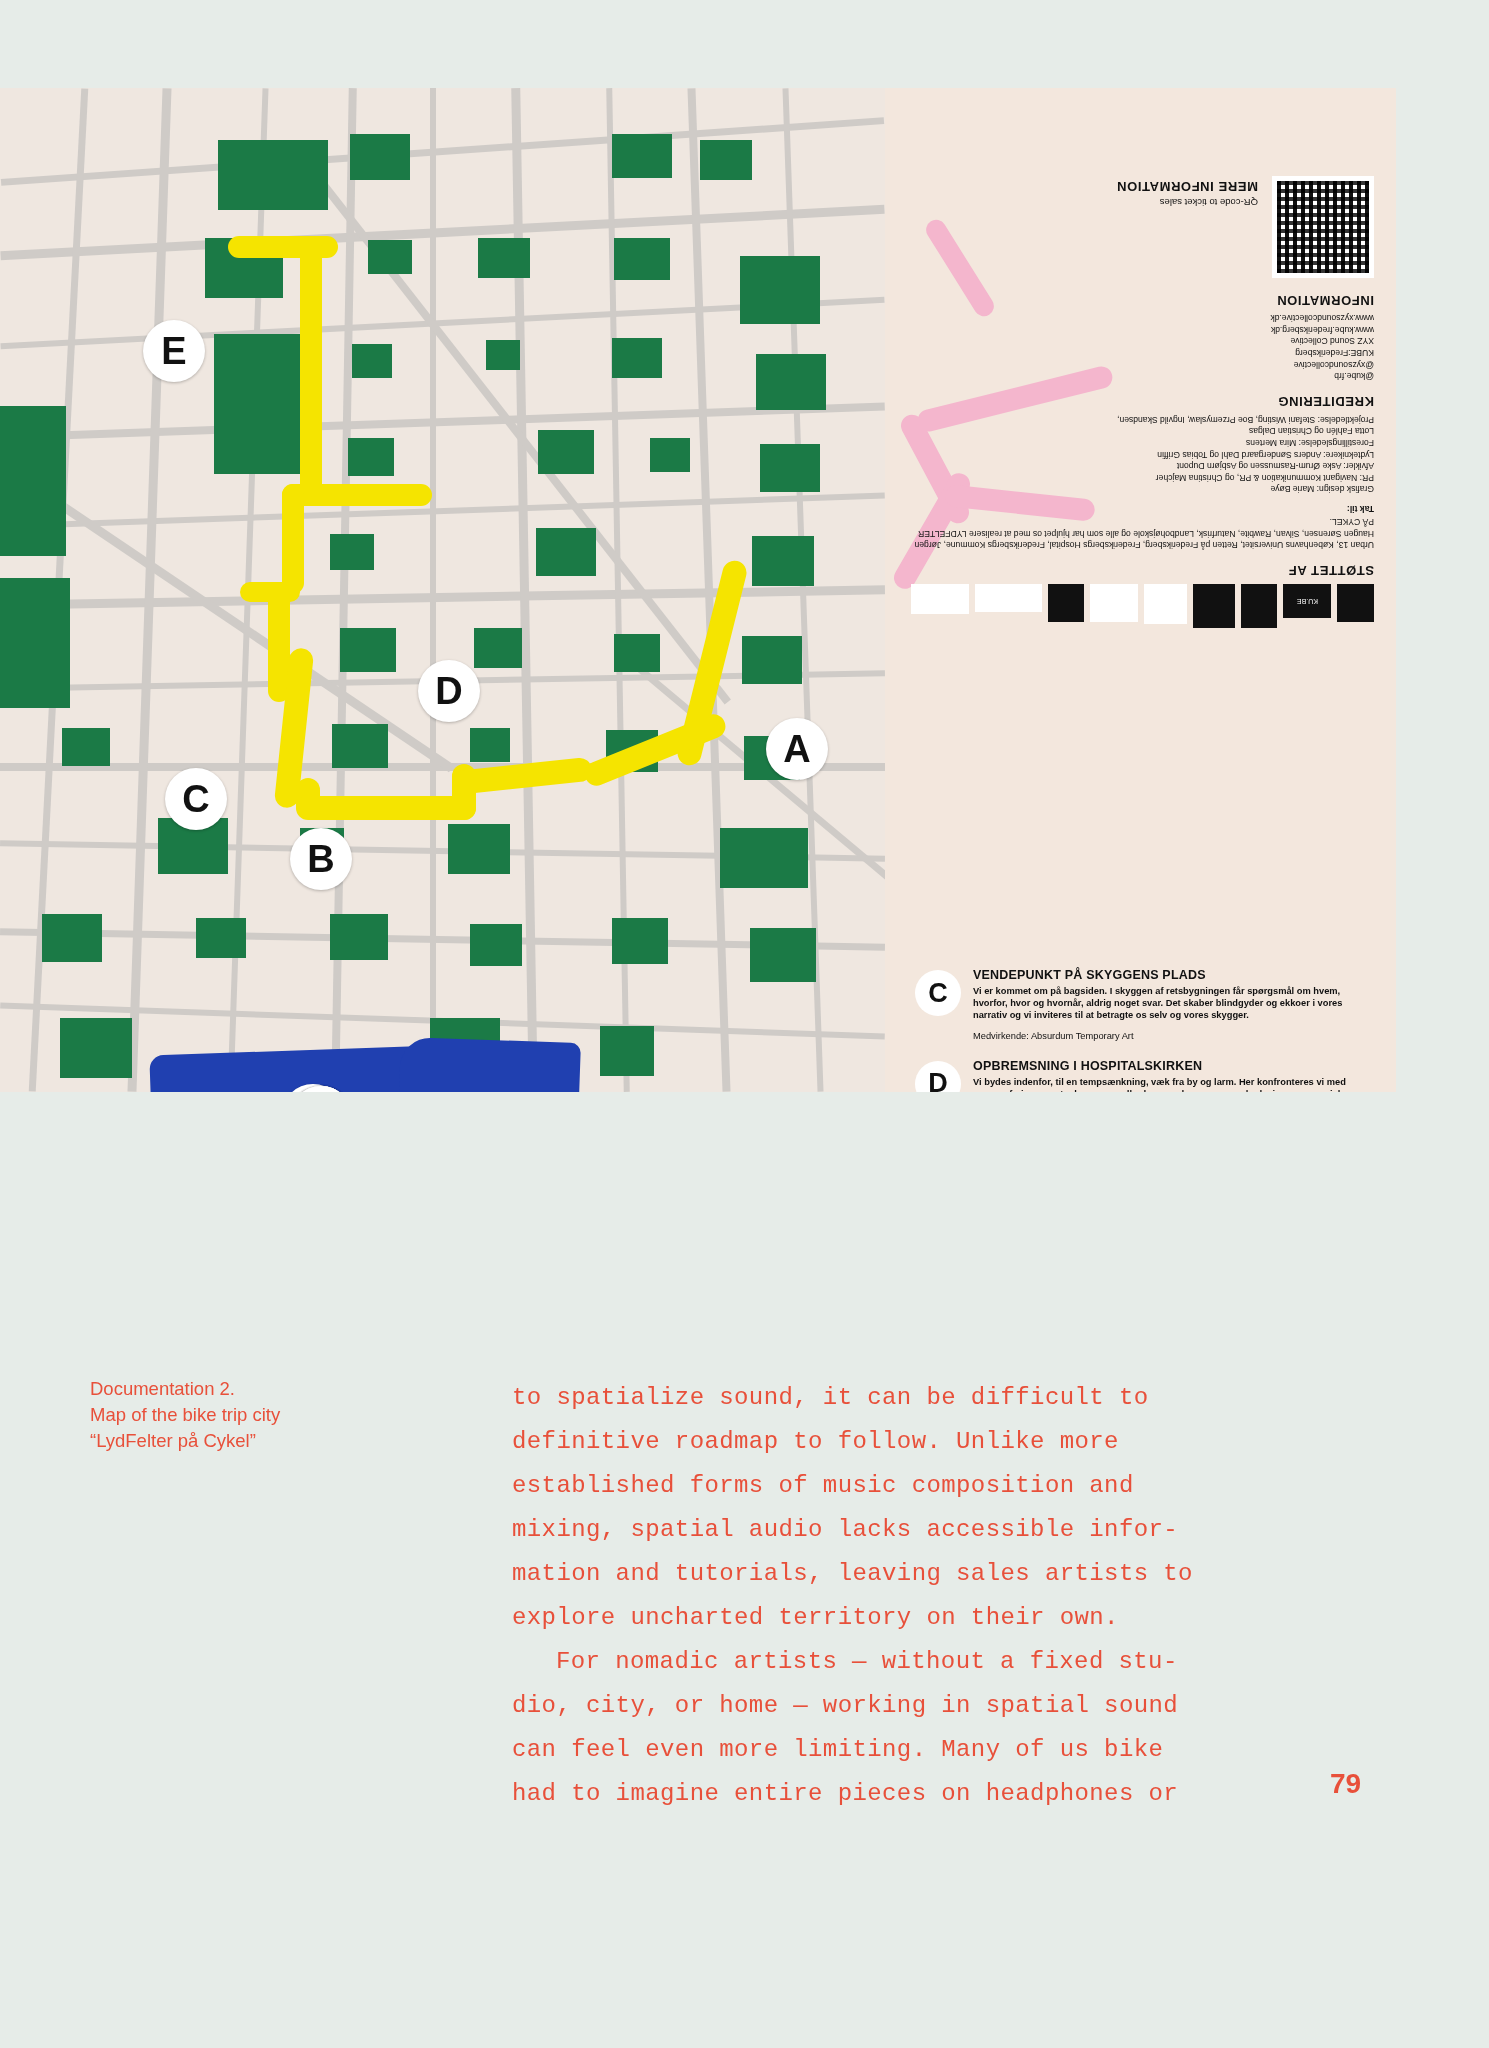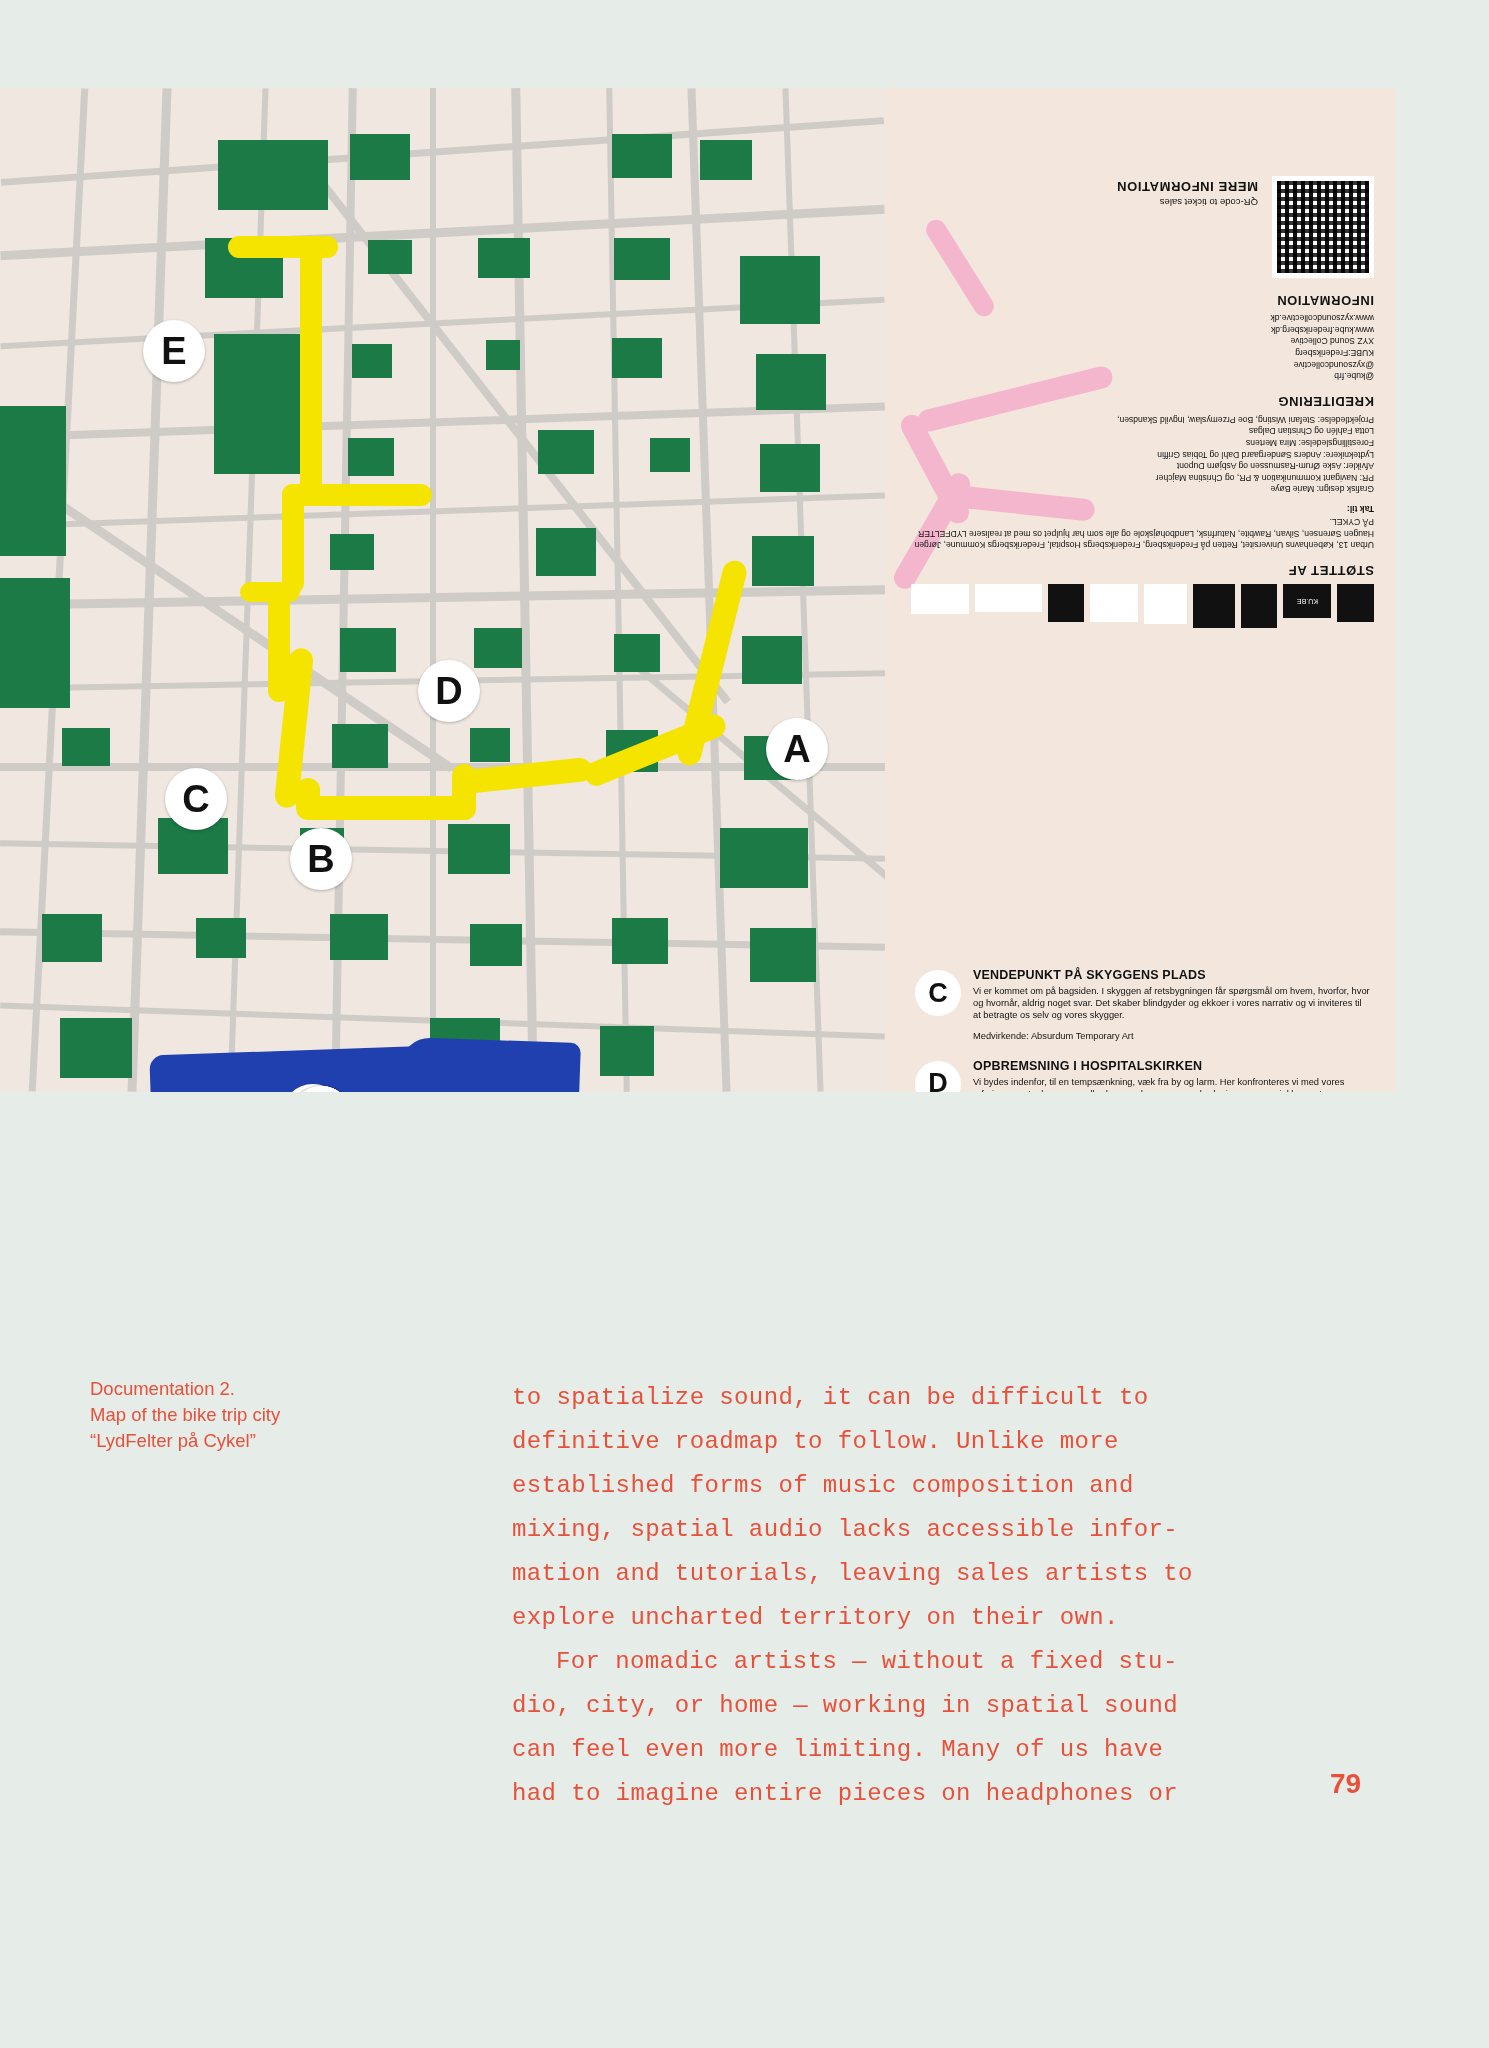--- a/index.html
+++ b/index.html
@@ -58,21 +58,21 @@
   
   #program{position:absolute;left:885px;top:880px;width:511px;height:430px;}
   .prog-item{display:flex;gap:12px;margin:0 26px 18px 30px;}
   .prog-letter{
     flex:0 0 auto;width:46px;height:46px;border-radius:50%;background:#fff;
     display:flex;align-items:center;justify-content:center;
     font-size:27px;font-weight:700;color:#111;margin-top:2px;
   }
   .prog-body{flex:1 1 auto;color:#111;}
   .prog-title{font-size:12.5px;font-weight:700;letter-spacing:.2px;margin:0 0 3px 0;}
-  .prog-text{font-size:9.3px;line-height:12.2px;margin:0 0 9px 0;}
+  .prog-text{font-size:9.3px;line-height:12.2px;margin:0 0 9px 0;font-weight:bold;}
   .prog-cred{font-size:9.3px;margin:0;}
   
   #caption{
     position:absolute;left:90px;top:1376px;width:300px;
     color:#e8503a;font-size:18.5px;line-height:26px;
   }
   #bodytext{
     position:absolute;left:512px;top:1376px;width:800px;
     color:#e8503a;
     font-family:"Liberation Mono", monospace;
@@ -315,17 +315,17 @@
 
 <div id="bodytext">
   <p>to spatialize sound, it can be difficult to</p>
   <p>definitive roadmap to follow. Unlike more</p>
   <p>established forms of music composition and</p>
   <p>mixing, spatial audio lacks accessible infor-</p>
   <p>mation and tutorials, leaving sales artists to</p>
   <p>explore uncharted territory on their own.</p>
   <p class="indent">For nomadic artists — without a fixed stu-</p>
   <p>dio, city, or home — working in spatial sound</p>
-  <p>can feel even more limiting. Many of us have</p>
+  <p>can feel even more limiting. Many of us bike</p>
   <p>had to imagine entire pieces on headphones or</p>
 </div>
 
 <div id="pageno">79</div>
 
 </body></html>

